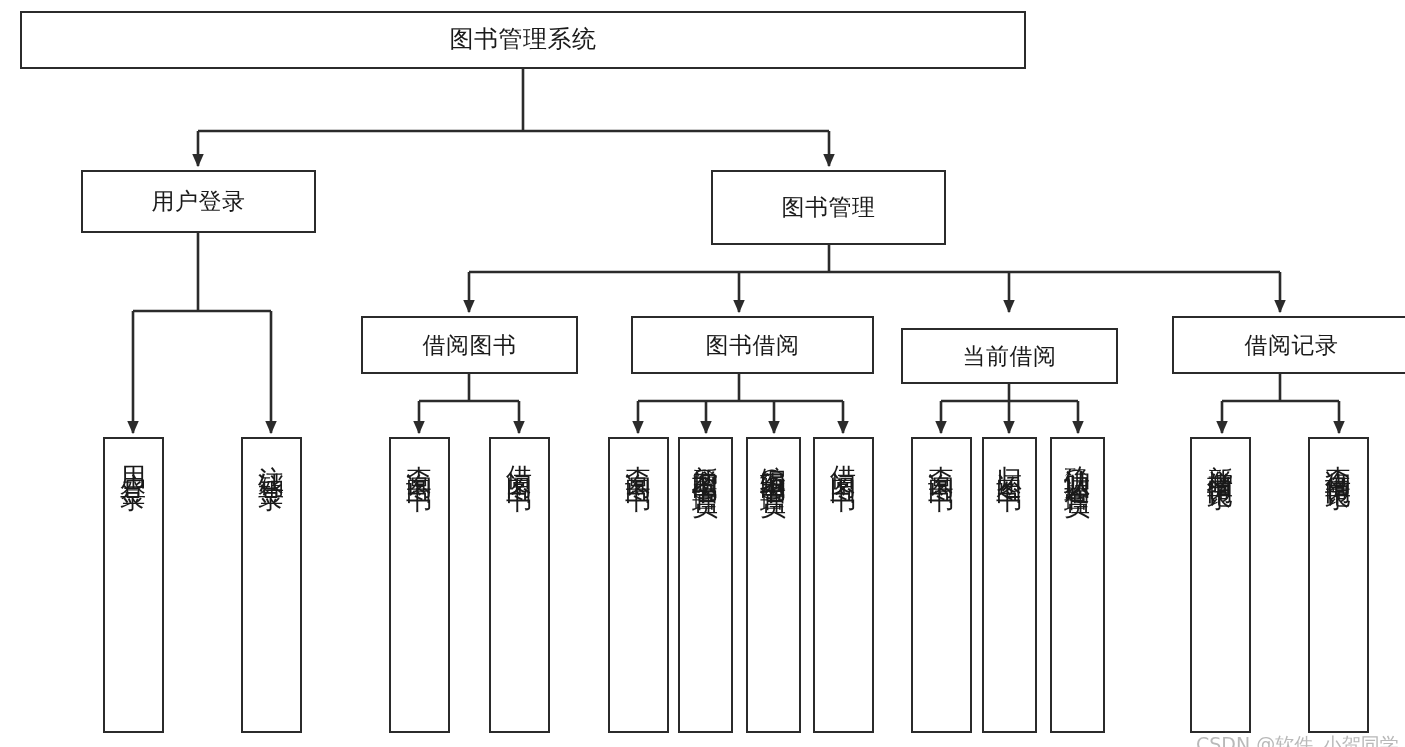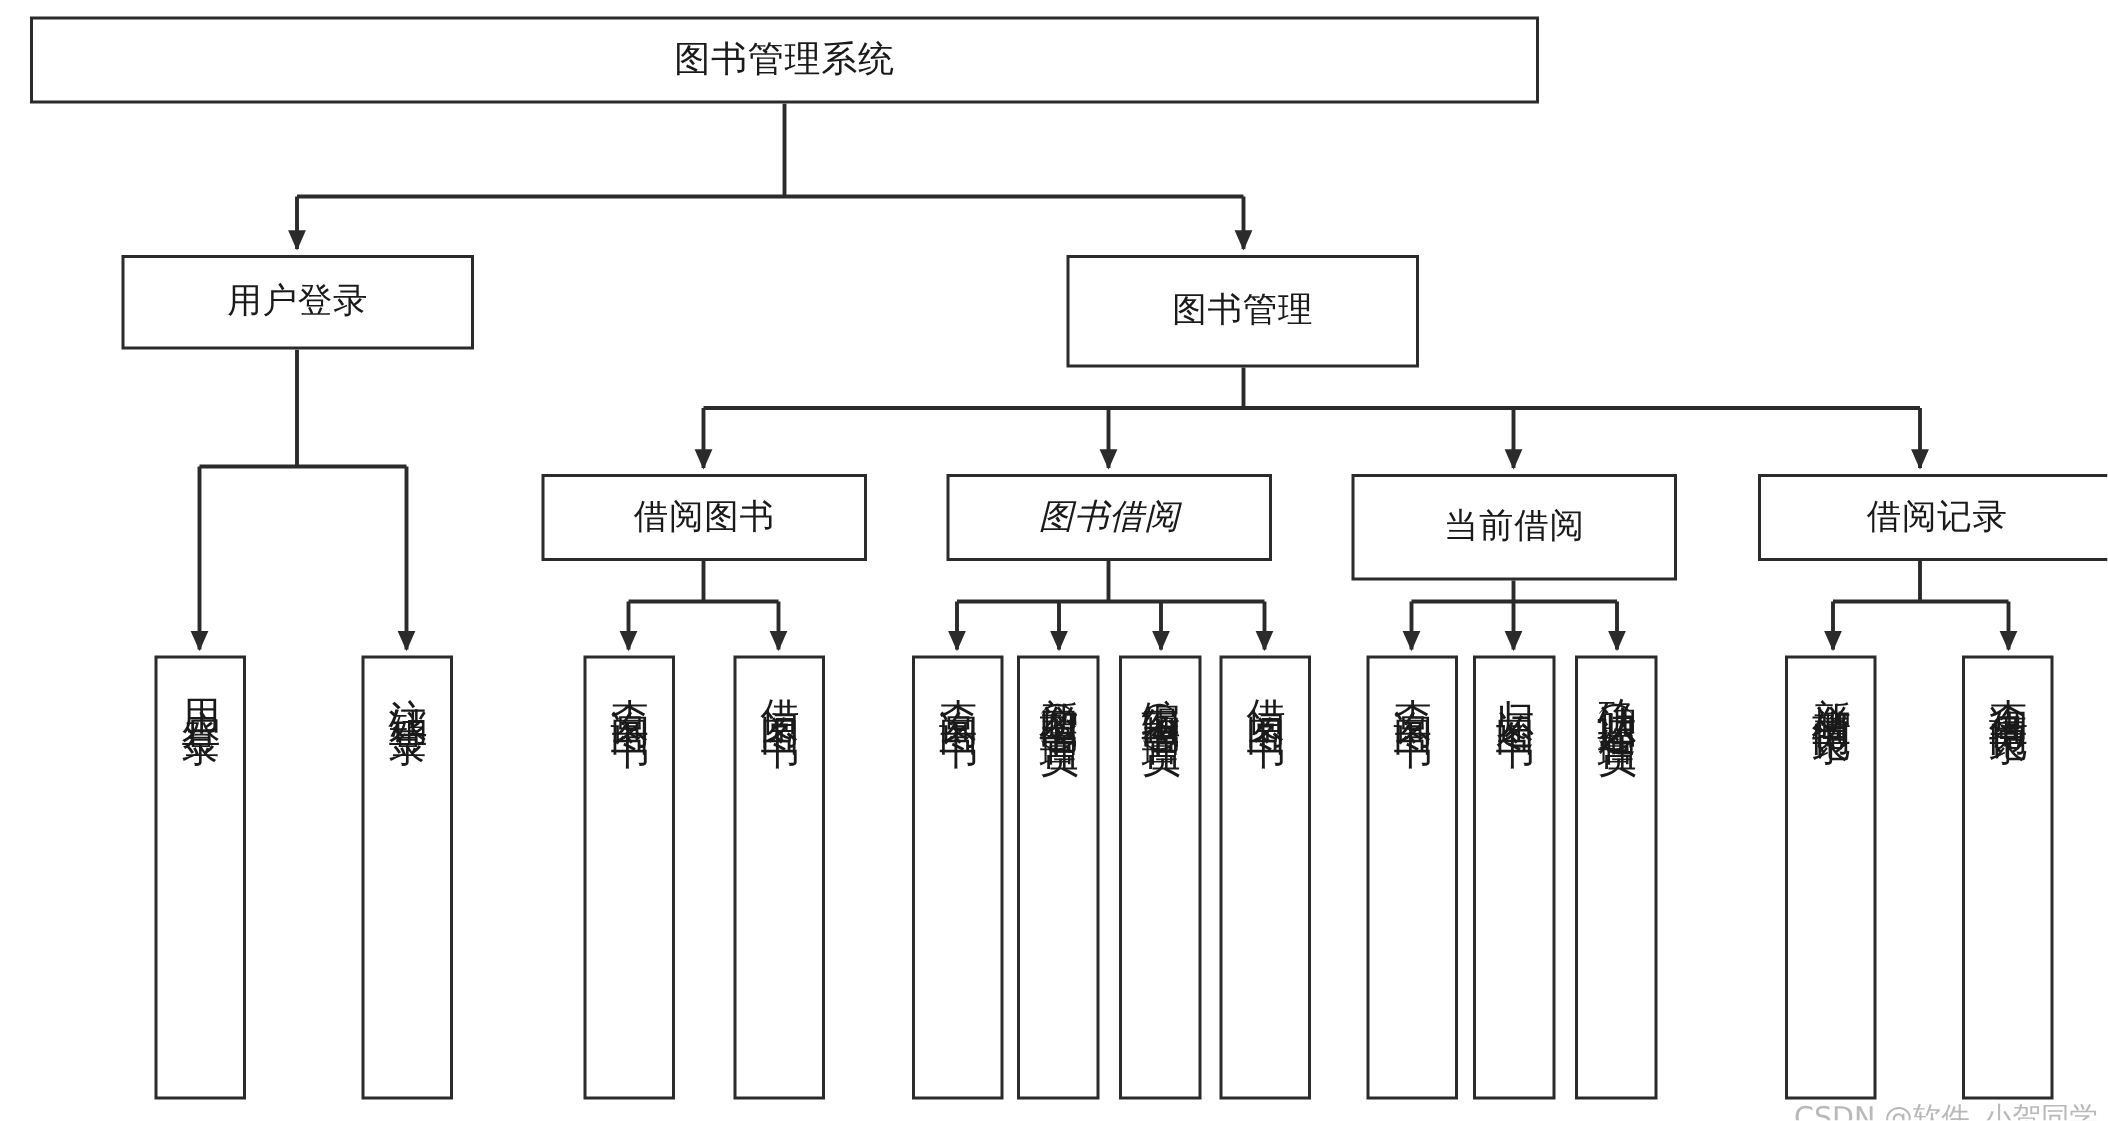--- a/index.html
+++ b/index.html
@@ -137,24 +137,24 @@
   <div class="node h" style="left:81px; top:170px; width:235px; height:63px;">
     <span class="lbl">用户登录</span>
   </div>
   <div class="node h" style="left:711px; top:170px; width:235px; height:75px;">
     <span class="lbl">图书管理</span>
   </div>
 
   <div class="node h" style="left:361px; top:316px; width:217px; height:58px;">
     <span class="lbl">借阅图书</span>
   </div>
-  <div class="node h" style="left:631px; top:316px; width:217px; height:58px;font-style:italic;">
+  <div class="node h" style="left:631px; top:316px; width:243px; height:58px;">
     <span class="lbl">图书借阅</span>
   </div>
-  <div class="node h" style="left:901px; top:316px; width:217px; height:71px;">
+  <div class="node h" style="left:901px; top:328px; width:217px; height:56px;">
     <span class="lbl">当前借阅</span>
   </div>
   <div class="node h" style="left:1172px; top:316px; width:239px; height:58px;">
     <span class="lbl">借阅记录</span>
   </div>
 
   <div class="node v" style="left:103px; top:437px; width:61px; height:296px;">
     <span class="lbl">用户登录</span>
   </div>
   <div class="node v" style="left:241px; top:437px; width:61px; height:296px;">

